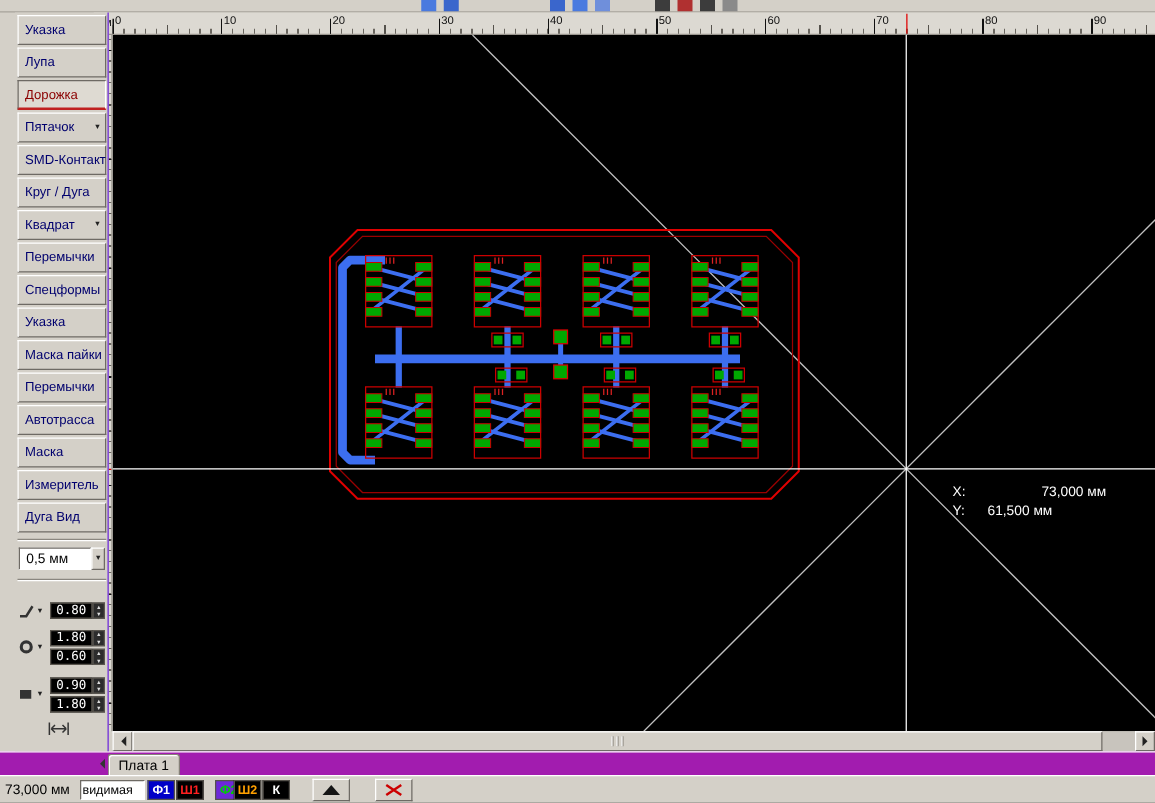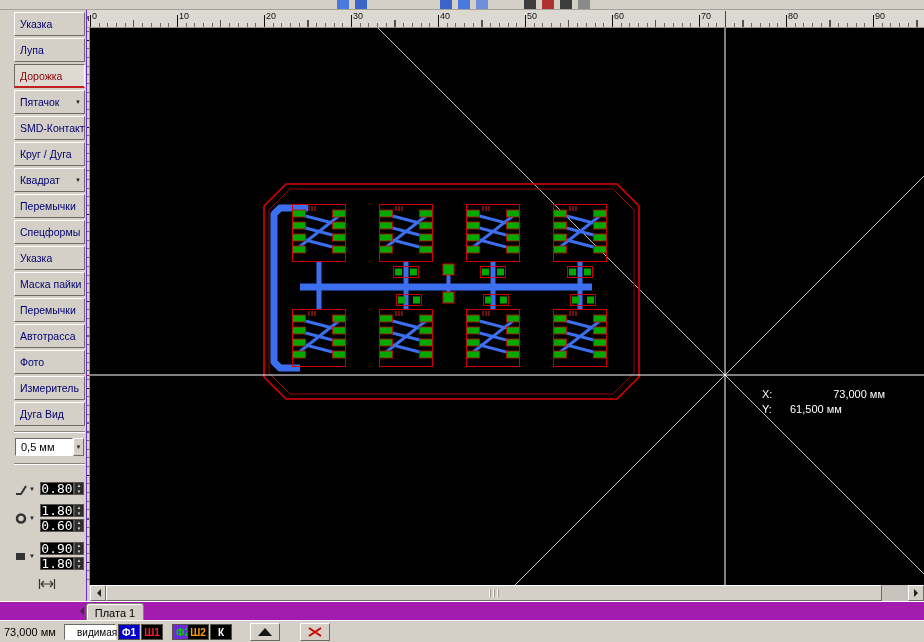--- a/index.html
+++ b/index.html
@@ -27,21 +27,21 @@
     display:flex; align-items:center; padding-left:5px; }
   .grid-dd { position:absolute; left:61px; top:428px; width:11px; height:18px; background:#d4d0c8;
     border:1px solid; border-color:#ffffff #6e6a64 #6e6a64 #ffffff; font-size:6px; color:#222;
     display:flex; align-items:center; justify-content:center; }
   .grid-dd::after { content:"▼"; }
 
   .cicon { position:absolute; left:2px; width:14px; height:13px; }
   .cdd { position:absolute; left:17px; width:9px; height:13px; font-size:6px; color:#222; display:flex; align-items:center; }
   .cdd::after { content:"▼"; }
   .nfield { position:absolute; left:28px; width:34px; height:13px; background:#000; color:#fff;
-    font-family:"DejaVu Sans Mono", monospace; font-size:13px; display:flex; align-items:center; justify-content:center;
+    font-family:"DejaVu Sans Mono", monospace; font-size:10px; display:flex; align-items:center; justify-content:center;
     border:1px solid #5a564f; }
   .spin { position:absolute; left:62px; width:10px; height:13px; background:#2c2c2c; border:1px solid #5a564f;
     display:flex; flex-direction:column; align-items:center; justify-content:space-between; }
   .spin i { font-style:normal; font-size:4.5px; color:#ddd; line-height:6px; }
   .spin i.up::after { content:"▲"; }
   .spin i.dn::after { content:"▼"; }
 
   
   .ruler-top { position:absolute; left:75px; top:10px; width:849px; height:18px; background:#dcd9d2; border-bottom:1px solid #9a968f; z-index:4; }
   .ruler-top .unit { position:absolute; left:2px; top:3px; font-size:9px; color:#111; }
@@ -92,21 +92,21 @@
   .tab { position:absolute; left:86px; top:1px; width:58px; height:18px; background:#d4d0c8;
     border:1px solid #858178; border-bottom:none; border-radius:3px 3px 0 0;
     box-shadow:inset 1px 1px 0 #ffffff; font-size:11px; color:#000;
     display:flex; align-items:center; justify-content:center; }
 
   
   .status-bar { position:absolute; left:0; top:620px; width:924px; height:22px; background:#d4d0c8; border-top:1px solid #ffffff; font-size:11px; z-index:5; }
   .sb-cursor { position:absolute; left:4px; top:5px; color:#000; }
   .sb-vis { position:absolute; left:64px; top:3px; width:52px; height:16px; background:#ffffff;
     border:1px solid; border-color:#6e6a64 #ffffff #ffffff #6e6a64; font-size:10px; color:#000;
-    display:flex; align-items:center; padding-left:12px; }
+    display:flex; align-items:center; padding-left:1px; }
   .chip { position:absolute; top:3px; width:22px; height:16px; display:flex; align-items:center; justify-content:center;
     font-size:10px; font-weight:bold; border:1px solid #55524c; cursor:default; }
   .chip.f1 { left:118px; background:#0000c8; color:#ffffff; }
   .chip.s1 { left:141px; background:#000000; color:#ff2020; }
   .chip.f2 { left:172px; background:#6d28d9; color:#00d000; }
   .chip.s2 { left:187px; background:#000000; color:#ffa000; }
   .chip.k  { left:210px; background:#000000; color:#ffffff; }
   .sb-tool { position:absolute; top:2px; width:30px; height:18px; background:#d4d0c8;
     border:1px solid; border-color:#ffffff #6e6a64 #6e6a64 #ffffff; display:flex; align-items:center; justify-content:center; }
   .sb-tool.a { left:250px; } .sb-tool.b { left:300px; }
@@ -167,21 +167,21 @@
     <button class="tool-btn" style="top:262px">
         <span>Маска пайки</span>
       </button>
     <button class="tool-btn" style="top:288px">
         <span>Перемычки</span>
       </button>
     <button class="tool-btn" style="top:314px">
         <span>Автотрасса</span>
       </button>
     <button class="tool-btn" style="top:340px">
-        <span>Фото</span>
+        <span>Маска</span>
       </button>
     <button class="tool-btn" style="top:366px">
         <span>Измеритель</span>
       </button>
     <button class="tool-btn" style="top:392px">
         <span>Дуга Вид</span>
       </button>
 
     <div class="sep" style="top:421px"></div>
     <div class="grid-field">

